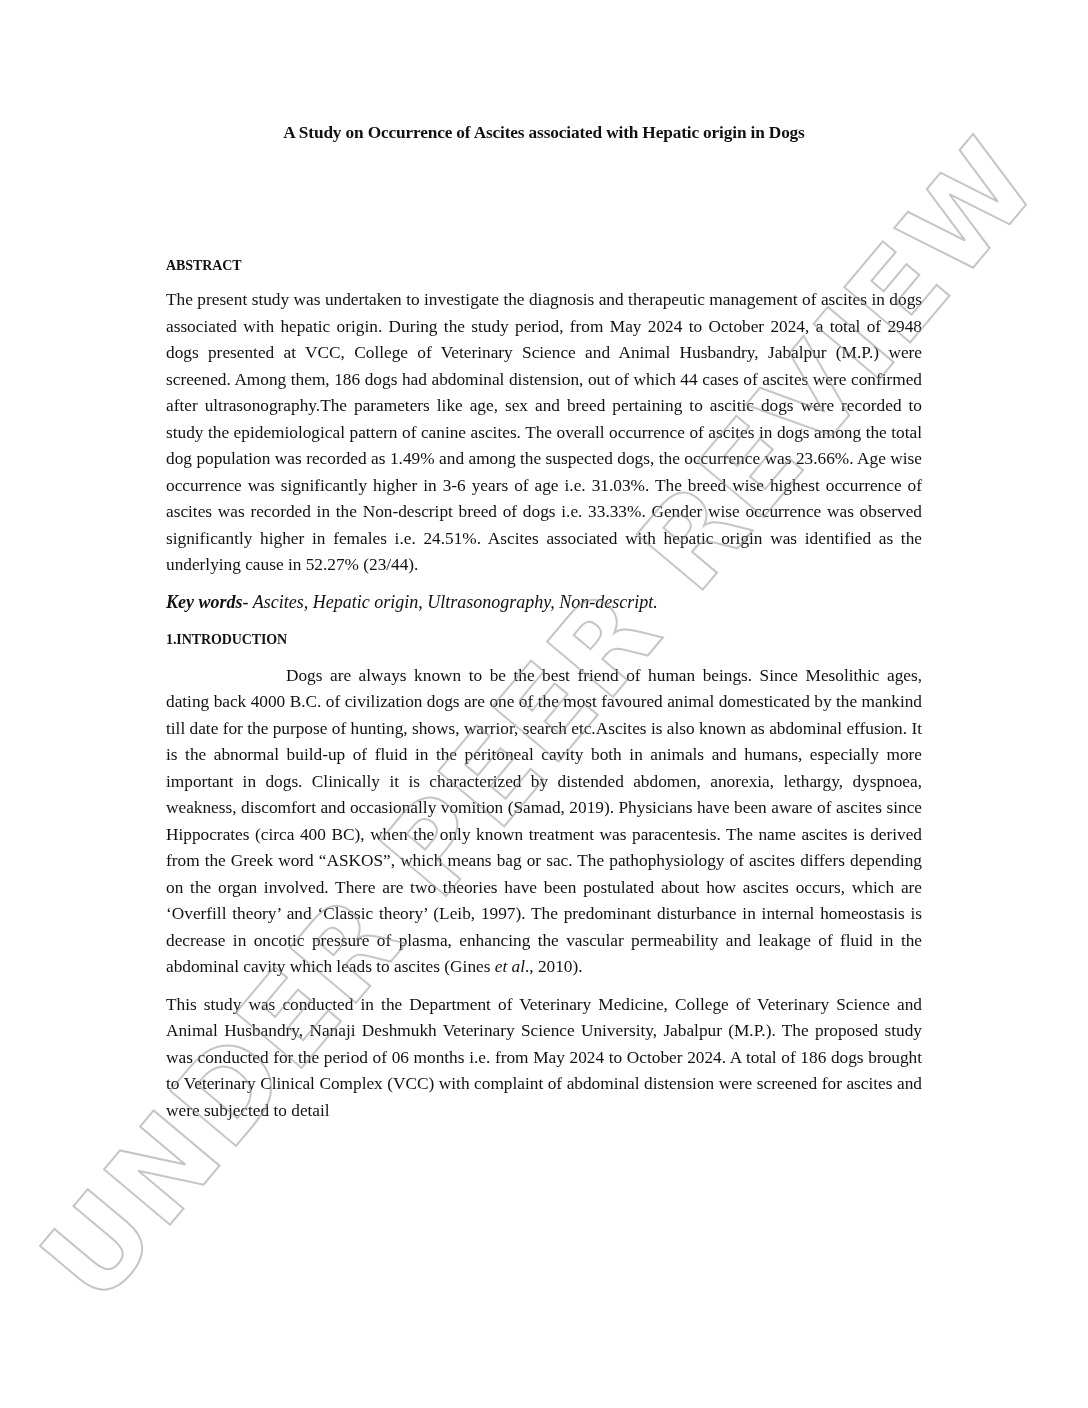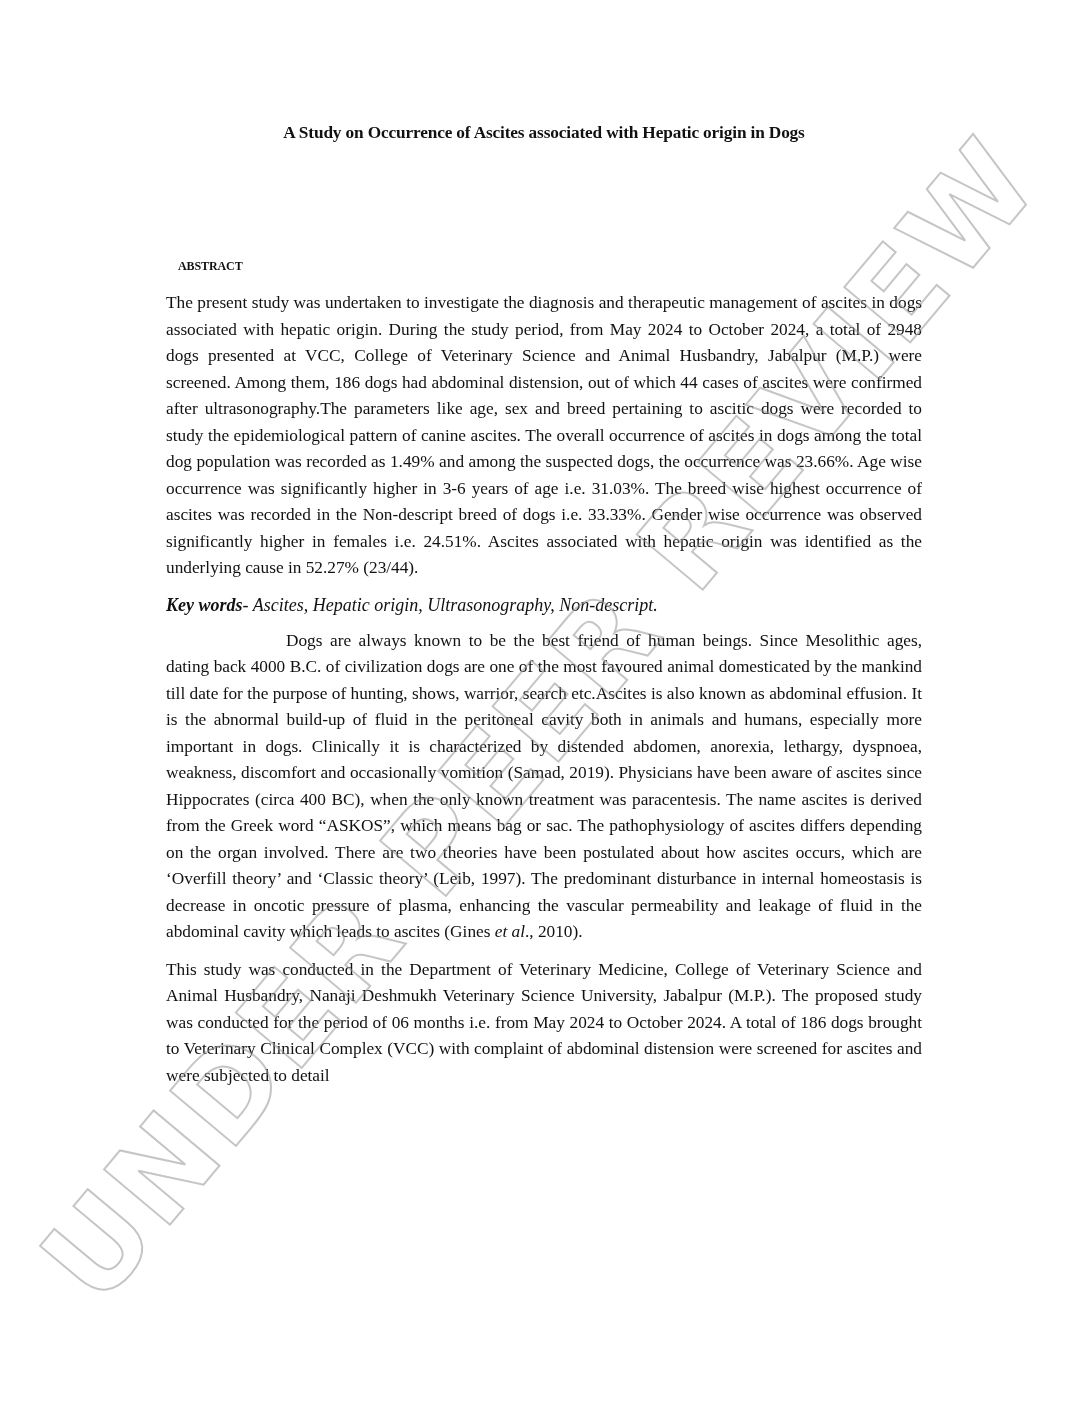--- a/index.html
+++ b/index.html
@@ -32,23 +32,23 @@
     .title {
       text-align: center;
       font-weight: bold;
       font-size: 17.3px;
       line-height: 24px;
       margin: 0;
       letter-spacing: -0.15px;
     }
     .heading {
       font-weight: bold;
-      font-size: 12px;
+      font-size: 14px;
       line-height: 24px;
-      margin: 12px;
+      margin: 0;
       letter-spacing: -0.1px;
     }
     .h-abstract { margin-top: 109px; }
     .para {
       font-size: 17.3px;
       line-height: 26.5px;
       text-align: justify;
       margin: 0;
     }
     .p-abstract { margin-top: 9px; }
@@ -96,20 +96,21 @@
 
   <div class="content">
 
     <h1 class="title">A Study on Occurrence of Ascites associated with Hepatic origin in Dogs</h1>
 
     <h2 class="heading h-abstract">ABSTRACT</h2>
     <p class="para p-abstract">The present study was undertaken to investigate the diagnosis and therapeutic management of ascites in dogs associated with hepatic origin. During the study period, from May 2024 to October 2024, a total of 2948 dogs presented at VCC, College of Veterinary Science and Animal Husbandry, Jabalpur (M.P.) were screened. Among them, 186 dogs had abdominal distension, out of which 44 cases of ascites were confirmed after ultrasonography.The parameters like age, sex and breed pertaining to ascitic dogs were recorded to study the epidemiological pattern of canine ascites. The overall occurrence of ascites in dogs among the total dog population was recorded as 1.49% and among the suspected dogs, the occurrence was 23.66%. Age wise occurrence was significantly higher in 3-6 years of age i.e. 31.03%. The breed wise highest occurrence of ascites was recorded in the Non-descript breed of dogs i.e. 33.33%. Gender wise occurrence was observed significantly higher in females i.e. 24.51%. Ascites associated with hepatic origin was identified as the underlying cause in 52.27% (23/44).</p>
 
     <p class="keywords"><b>Key words</b><span>- Ascites, Hepatic origin, Ultrasonography, Non-descript.</span></p>
 
+    <h2 class="heading h-intro">1.INTRODUCTION</h2>
     <p class="para p-intro"><span class="indent"></span><span>Dogs are always known to be the best friend of human beings. Since Mesolithic ages, dating back 4000 B.C. of civilization dogs are one of the most favoured animal domesticated by the mankind till date for the purpose of hunting, shows, warrior, search etc.Ascites is also known as abdominal effusion. It is the abnormal build-up of fluid in the peritoneal cavity both in animals and humans, especially more important in dogs. Clinically it is characterized by distended abdomen, anorexia, lethargy, dyspnoea, weakness, discomfort and occasionally vomition (Samad, 2019). Physicians have been aware of ascites since Hippocrates (circa 400 BC), when the only known treatment was paracentesis. The name ascites is derived from the Greek word “ASKOS”, which means bag or sac. The pathophysiology of ascites differs depending on the organ involved.  There are two theories have been postulated about how ascites occurs, which are ‘Overfill theory’ and ‘Classic theory’ (Leib, 1997). The predominant disturbance in internal homeostasis is decrease in oncotic pressure of plasma, enhancing the vascular permeability and leakage of fluid in the abdominal cavity which leads to ascites (Gines </span><i>et al</i><span>., 2010).</span></p>
 
     <p class="para p-methods">This study was conducted in the Department of Veterinary Medicine, College of Veterinary Science and Animal Husbandry, Nanaji Deshmukh Veterinary Science University, Jabalpur (M.P.). The proposed study was conducted for the period of 06 months i.e. from May 2024 to October 2024. A total of 186 dogs brought to Veterinary Clinical Complex (VCC) with complaint of abdominal distension were screened for ascites and were subjected to detail</p>
 
   </div>
 
   <div class="watermark">
     <span>UNDER PEER REVIEW</span>
   </div>
 

